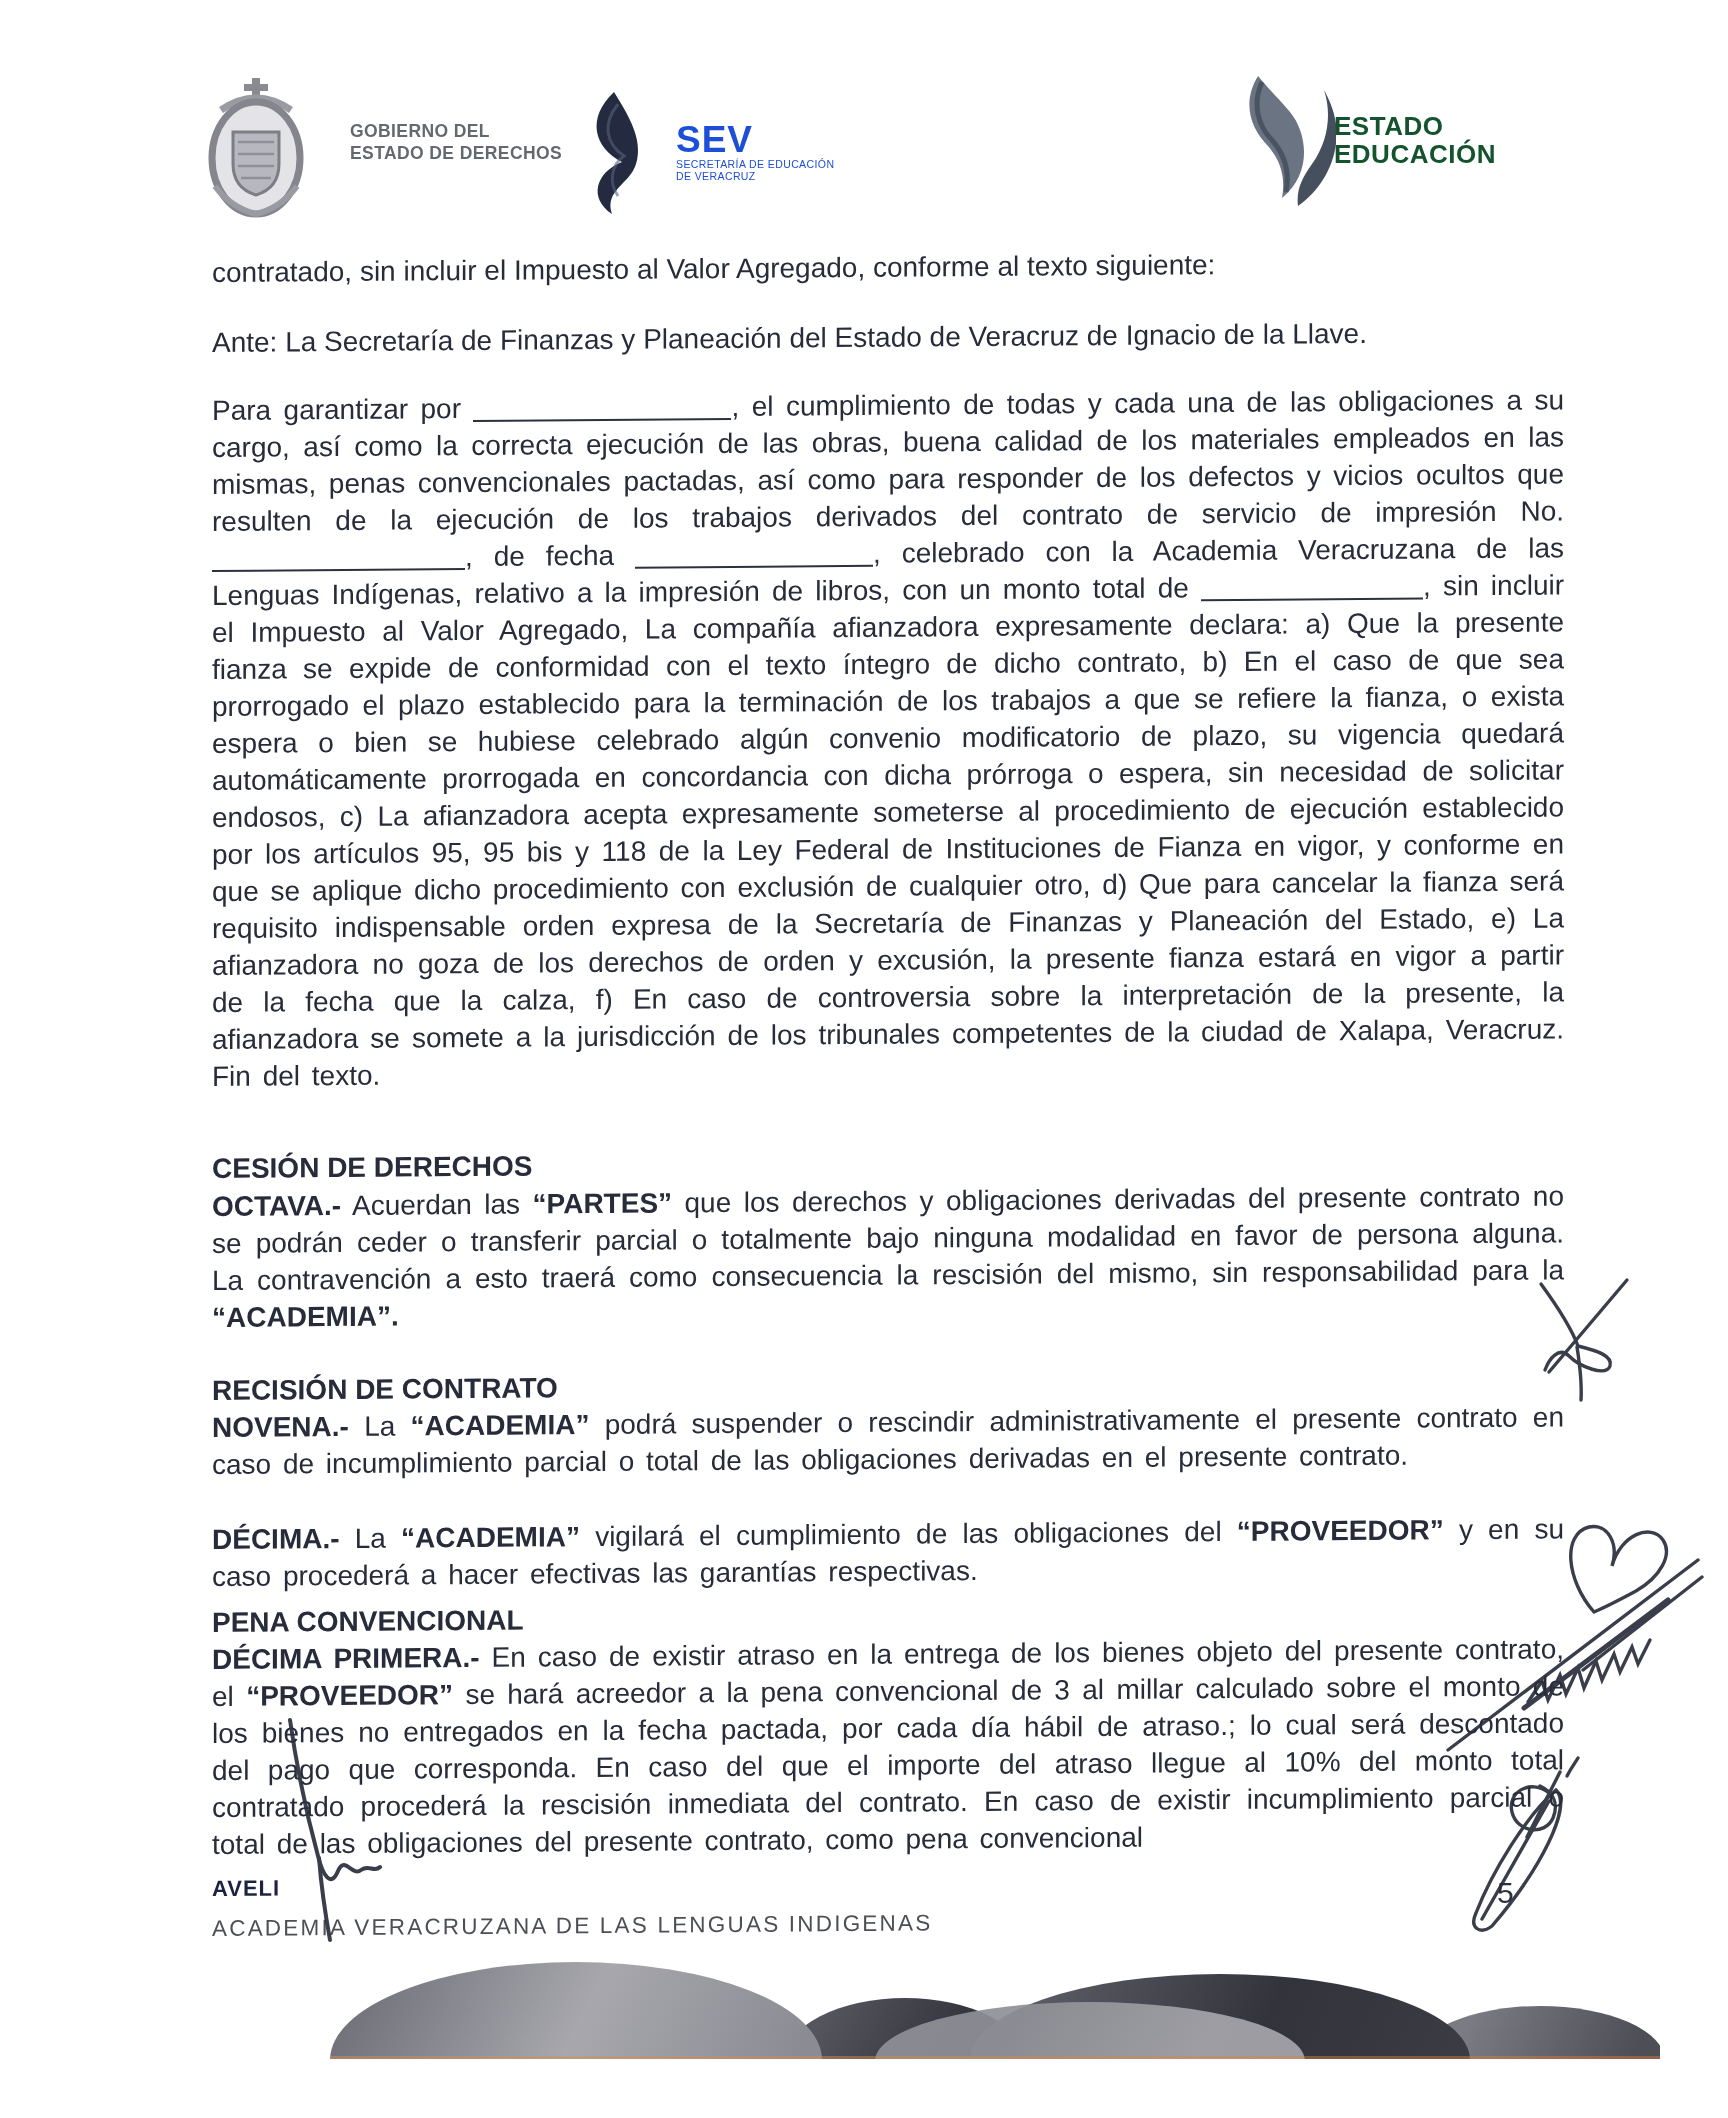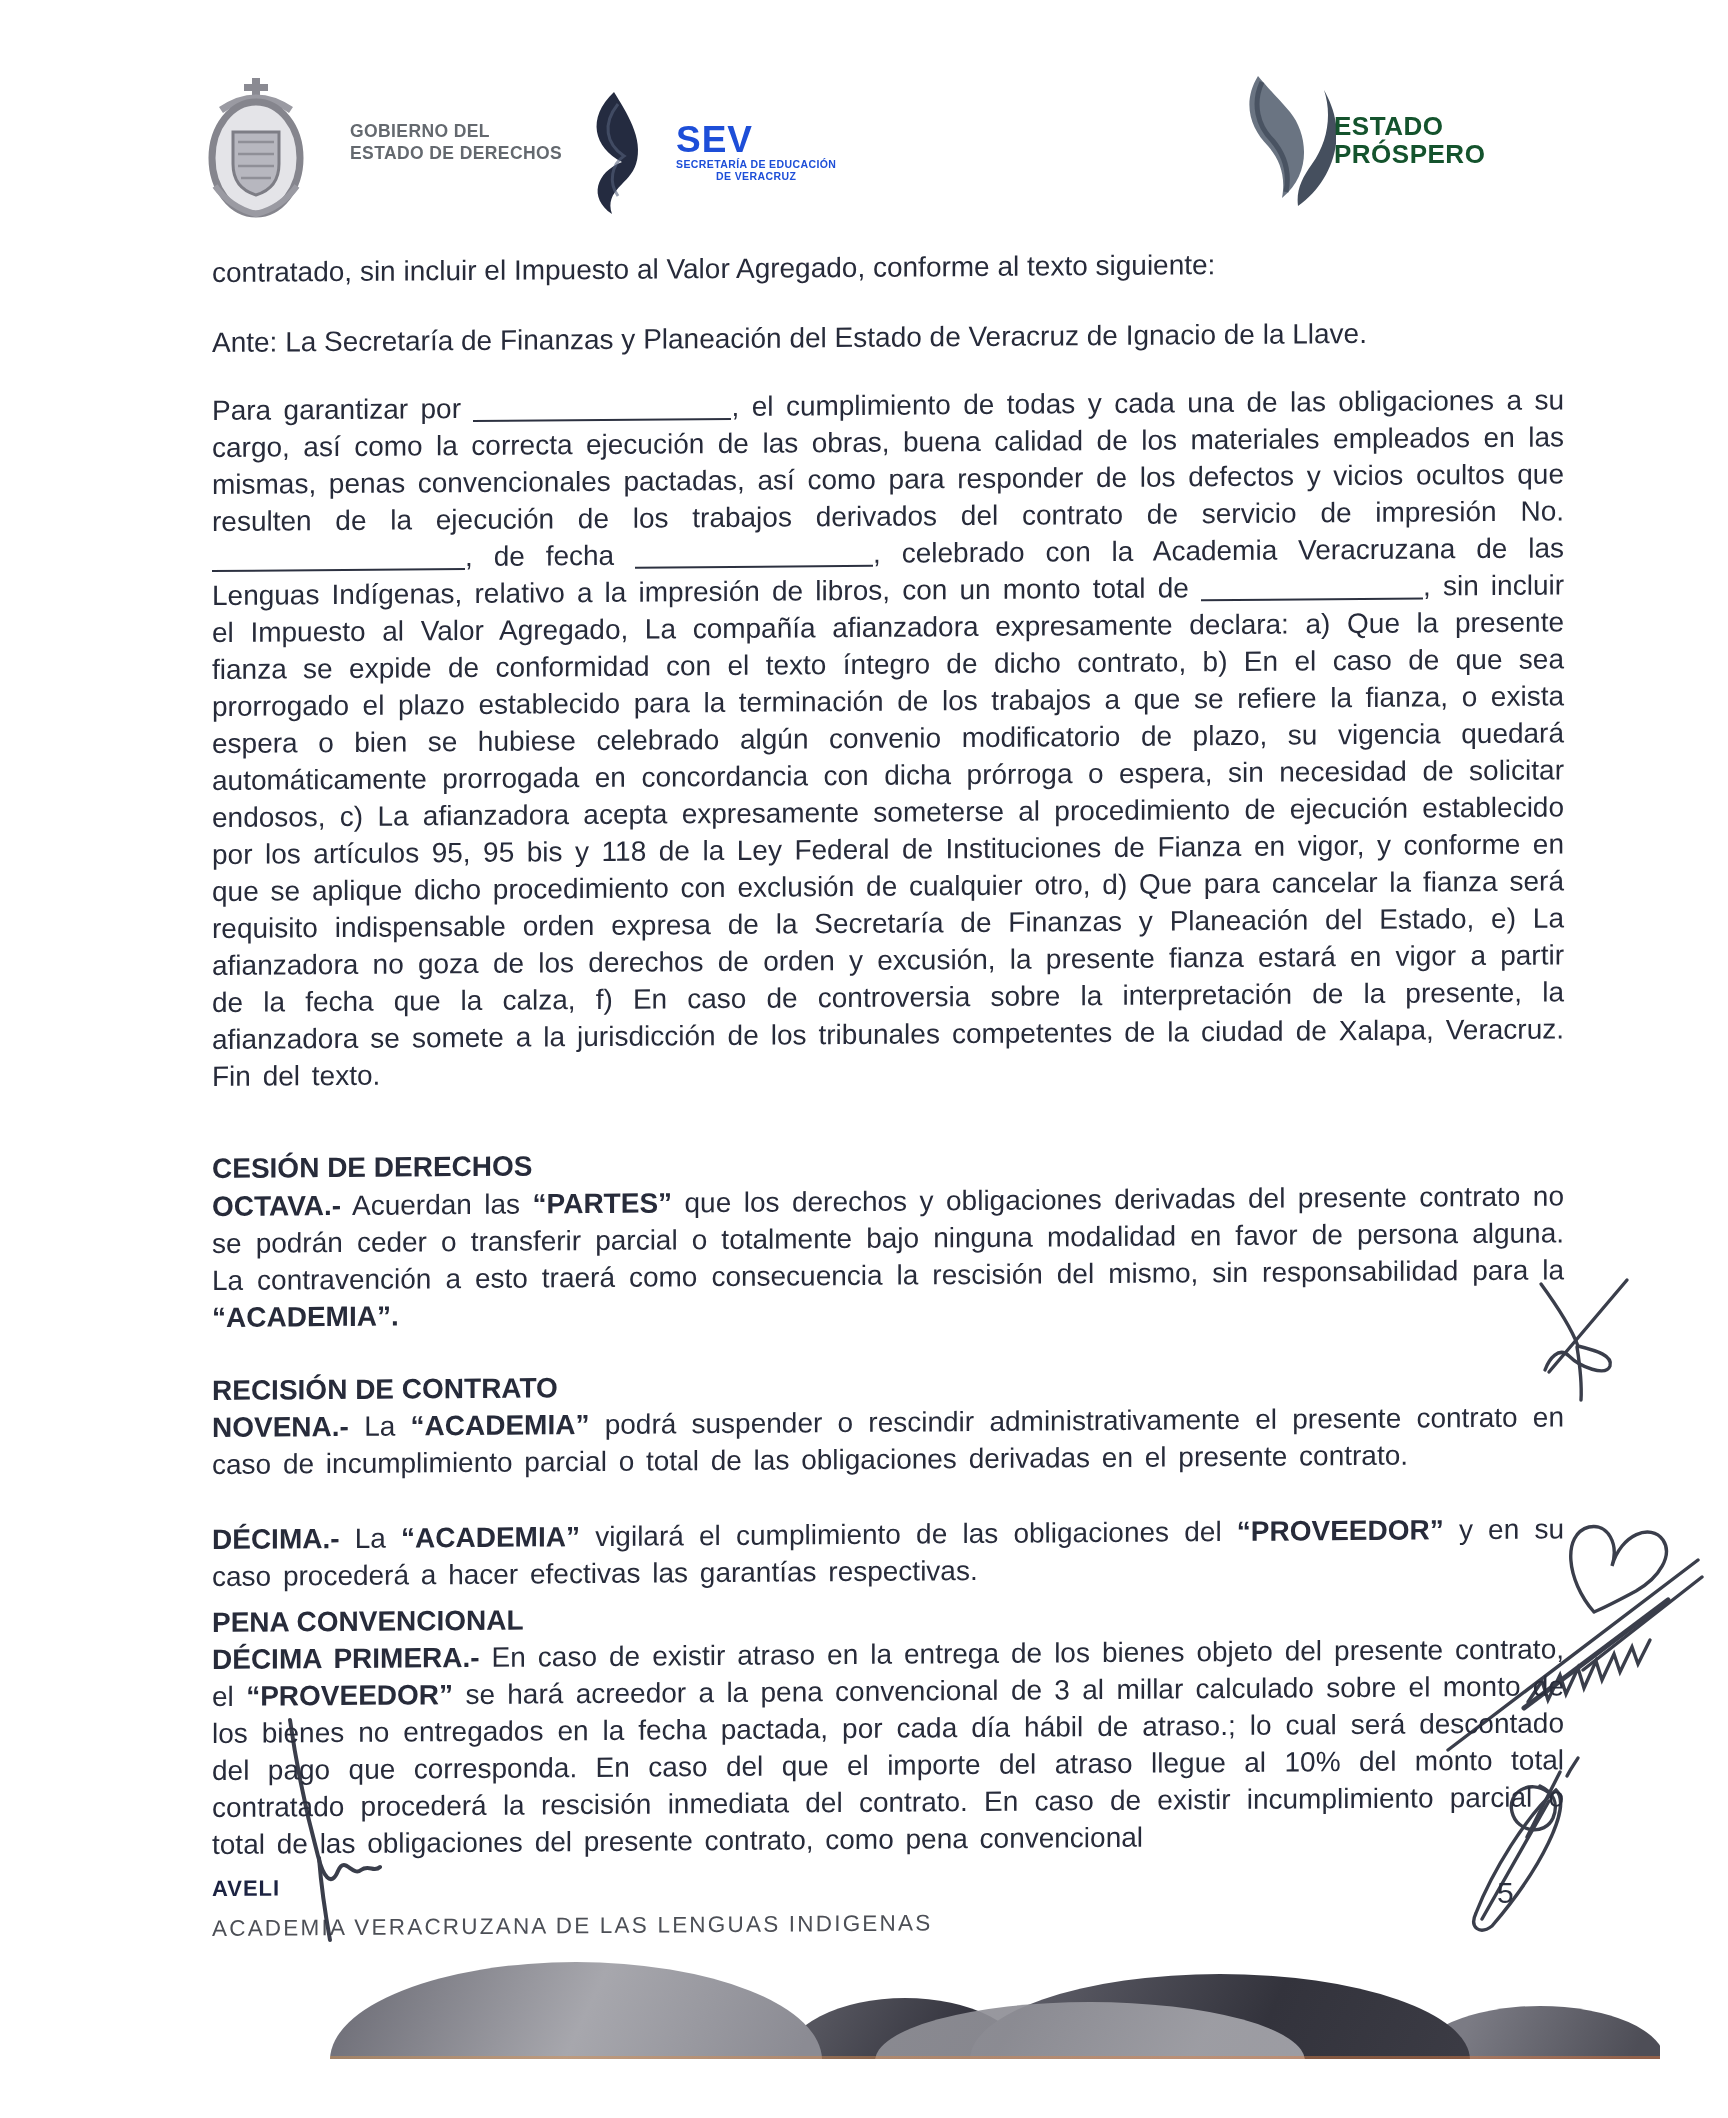--- a/index.html
+++ b/index.html
@@ -9,21 +9,21 @@
   }
   .page{position:absolute;inset:0;}
   
   .hdr{position:absolute;top:0;left:0;width:100%;height:240px;}
   .crest{position:absolute;left:205px;top:76px;}
   .gob-text{position:absolute;left:316px;top:120px;font-weight:bold;font-size:17.5px;
     line-height:22px;color:#64696f;letter-spacing:.4px;margin-left:34px;}
   .sev-swirl{position:absolute;left:578px;top:90px;}
   .sev-text{position:absolute;left:676px;top:122px;color:#1d4ed8;}
   .sev-acr{font-weight:bold;font-size:37px;line-height:36px;letter-spacing:1px;}
-  .sev-sub{font-size:10.5px;font-weight:bold;line-height:12px;letter-spacing:.4px;text-align:center;}
+  .sev-sub{font-size:10.5px;font-weight:normal;line-height:12px;letter-spacing:.4px;}
   .pros-logo{position:absolute;left:1232px;top:70px;}
   .pros-text{position:absolute;left:1334px;top:112px;font-weight:bold;font-size:26px;
     line-height:28px;color:#14532d;letter-spacing:.5px;}
   
   .content{position:absolute;left:212px;top:0;width:1352px;height:2118px;
     transform:skewY(-0.45deg);transform-origin:0 0;}
   .blk{position:absolute;left:0;width:100%;font-size:28px;line-height:37px;}
   .just{text-align:justify;word-spacing:4px;}
   .heading{font-weight:bold;}
   .blk b{font-weight:bold;}
@@ -90,21 +90,21 @@
     <div class="pros-logo">
       <svg width="104" height="142" viewBox="0 0 104 142">
         <path d="M26,6 C10,32 18,58 36,76 C48,90 54,106 50,128 C80,104 76,64 58,42 C46,28 34,16 26,6 Z" fill="#6a7482"></path>
         <path d="M30,12 C20,34 26,56 40,70 C52,84 58,102 54,122" stroke="#3c4654" stroke-width="5" fill="none" opacity=".7"></path>
         <path d="M92,20 C100,44 96,72 80,94 C70,108 64,120 66,136 C92,118 108,86 104,54 C102,40 97,29 92,20 Z" fill="#454f5e"></path>
       </svg>
     </div>
 
     <div class="pros-text">
       <div>ESTADO</div>
-      <div>PRÓSPERO</div>
+      <div>EDUCACIÓN</div>
     </div>
   </div>
 
   <div class="content">
 
     <div class="blk" style="top:254px">contratado, sin incluir el Impuesto al Valor Agregado, conforme al texto siguiente:</div>
 
     <div class="blk" style="top:324px">Ante: La Secretaría de Finanzas y Planeación del Estado de Veracruz de Ignacio de la Llave.</div>
 
     <div class="blk just" style="top:392px"><span>Para garantizar por </span><span class="blank" style="width: 258px;"></span><span>, el cumplimiento de todas y cada una de las obligaciones a su cargo, así como la correcta ejecución de las obras, buena calidad de los materiales empleados en las mismas, penas convencionales pactadas, así como para responder de los defectos y vicios ocultos que resulten de la ejecución de los trabajos derivados del contrato de servicio de impresión No.</span><span class="blank" style="width: 253px;"></span><span>, de fecha </span><span class="blank" style="width: 238px;"></span><span>, celebrado con la Academia Veracruzana de las Lenguas Indígenas, relativo a la impresión de libros, con un monto total de </span><span class="blank" style="width: 222px;"></span><span>, sin incluir el Impuesto al Valor Agregado, La compañía afianzadora expresamente declara: a) Que la presente fianza se expide de conformidad con el texto íntegro de dicho contrato, b) En el caso de que sea prorrogado el plazo establecido para la terminación de los trabajos a que se refiere la fianza, o exista espera o bien se hubiese celebrado algún convenio modificatorio de plazo, su vigencia quedará automáticamente prorrogada en concordancia con dicha prórroga o espera, sin necesidad de solicitar endosos, c) La afianzadora acepta expresamente someterse al procedimiento de ejecución establecido por los artículos 95, 95 bis y 118 de la Ley Federal de Instituciones de Fianza en vigor, y conforme en que se aplique dicho procedimiento con exclusión de cualquier otro, d) Que para cancelar la fianza será requisito indispensable orden expresa de la Secretaría de Finanzas y Planeación del Estado, e) La afianzadora no goza de los derechos de orden y excusión, la presente fianza estará en vigor a partir de la fecha que la calza, f) En caso de controversia sobre la interpretación de la presente, la afianzadora se somete a la jurisdicción de los tribunales competentes de la ciudad de Xalapa, Veracruz. Fin del texto.</span></div>

